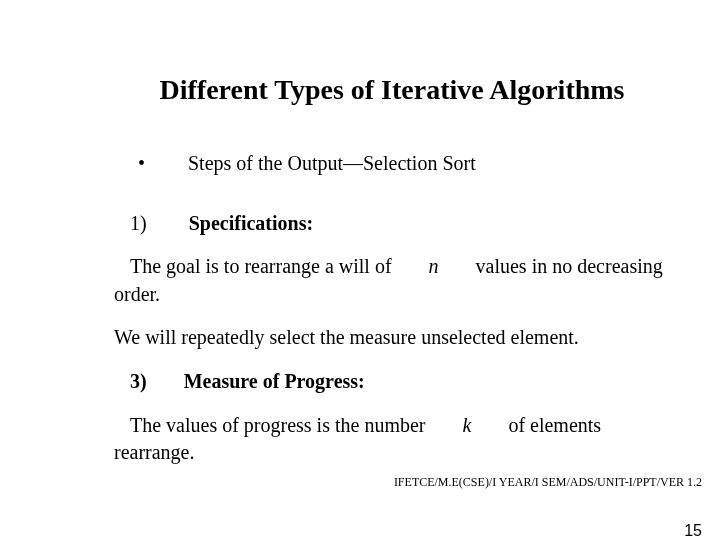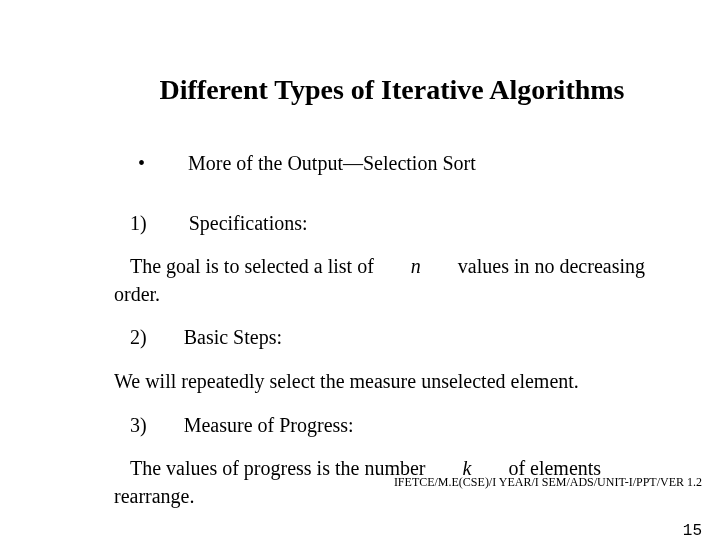--- a/index.html
+++ b/index.html
@@ -30,68 +30,65 @@
     }
     .bullet-row {
       display: flex;
     }
     .bullet-mark {
       width: 26px;
       flex-shrink: 0;
       padding-left: 8px;
     }
     .italic { font-style: italic; }
-    .bold { font-weight: normal; }
+    .bold { font-weight: bold; }
     .footer {
       position: absolute;
       bottom: 16px;
       left: 0;
       width: 100%;
       display: flex;
       justify-content: space-between;
       align-items: flex-end;
       padding: 0 34px 0 0;
       flex-direction: column;
     }
     .footer-left {
       flex: 1;
       text-align: center;
       font-size: 12px;
       padding-left: 80px;
     }
     .footer-right {
       font-size: 16px;
-      font-family: Liberation Mono, monospace;
+      font-family: Liberation Sans, sans-serif;
     }
   </style>
 </head>
 <body>
 
 <div class="slide">
 
   <h1 class="title">Different Types of Iterative Algorithms</h1>
 
   <div class="body-text">
 
     <div class="bullet-row">
       <span class="bullet-mark">•</span>
-      <span>More of the Output—Selection Sort</span>
+      <span>Steps of the Output—Selection Sort</span>
     </div>
 
     <div>
       <span>1)</span>&nbsp;&nbsp;<span class="bold">Specifications:</span>
     </div>
 
     <div>
-      <span>The goal is to selected a list of </span><span class="italic">n</span><span> values in no decreasing order.</span>
+      <span>The goal is to rearrange a will of </span><span class="italic">n</span><span> values in no decreasing order.</span>
     </div>
 
-    <div>
-      <span class="bold">2) </span><span class="bold">Basic Steps:</span>
-    </div>
 
     <div>We will repeatedly select the measure unselected element.</div>
 
     <div>
       <span class="bold">3) </span><span class="bold">Measure of Progress:</span>
     </div>
 
     <div>
       <span> The values of progress is the number </span><span class="italic">k</span><span> of elements rearrange.</span>
     </div>

